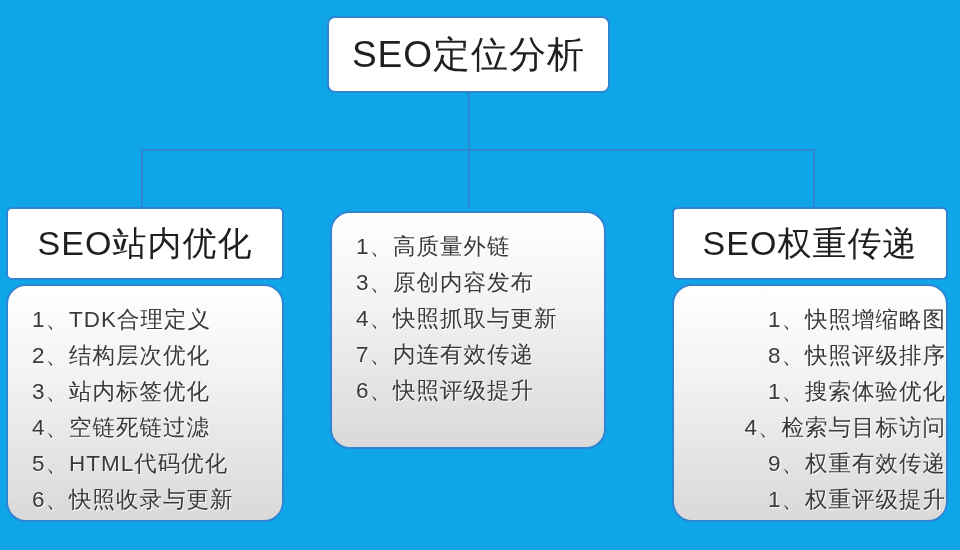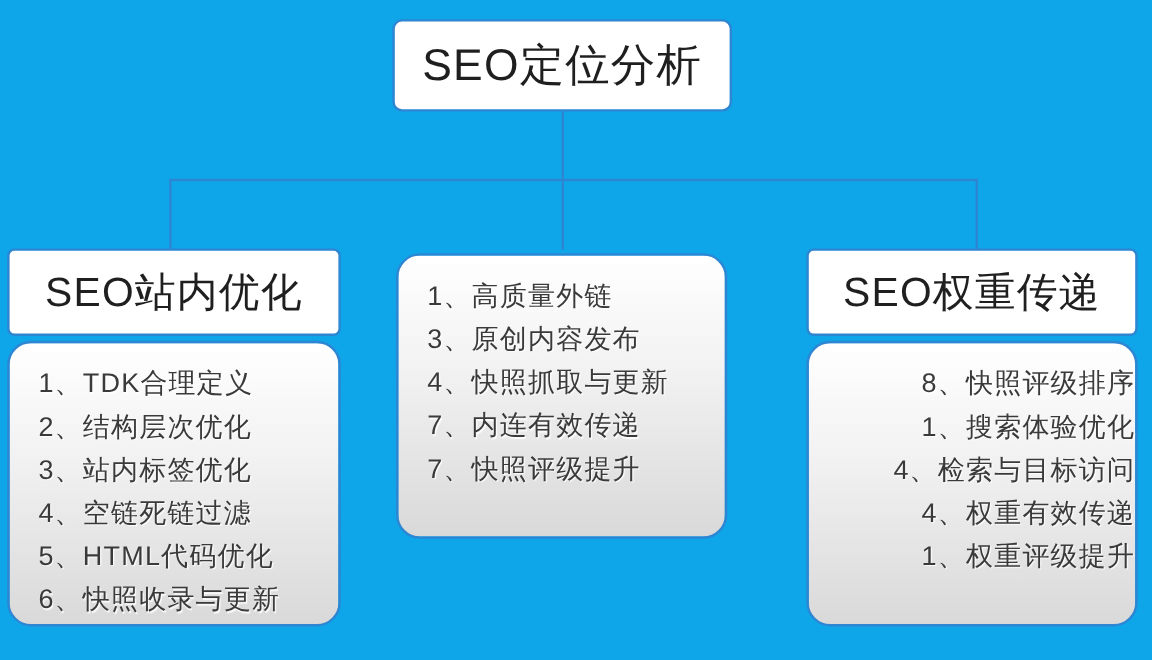--- a/index.html
+++ b/index.html
@@ -102,30 +102,31 @@
       <div class="list-item">6、快照收录与更新</div>
     </div>
   </div>
 
   <div class="column" style="left:330px; width:276px;">
     <div class="col-body">
       <div class="list-item">1、高质量外链</div>
       <div class="list-item">3、原创内容发布</div>
       <div class="list-item">4、快照抓取与更新</div>
       <div class="list-item">7、内连有效传递</div>
-      <div class="list-item">7、快照评级提升</div>
+      <div class="list-item">6、快照评级提升</div>
     </div>
   </div>
 
   <div class="column" style="left:672px; width:276px;text-align:right;">
     <div class="col-header">
       <span>SEO权重传递</span>
     </div>
     <div class="col-body">
+      <div class="list-item">1、快照增缩略图</div>
       <div class="list-item">8、快照评级排序</div>
       <div class="list-item">1、搜索体验优化</div>
       <div class="list-item">4、检索与目标访问</div>
-      <div class="list-item">4、权重有效传递</div>
+      <div class="list-item">9、权重有效传递</div>
       <div class="list-item">1、权重评级提升</div>
     </div>
   </div>
 
 </div>
 
 </body></html>

